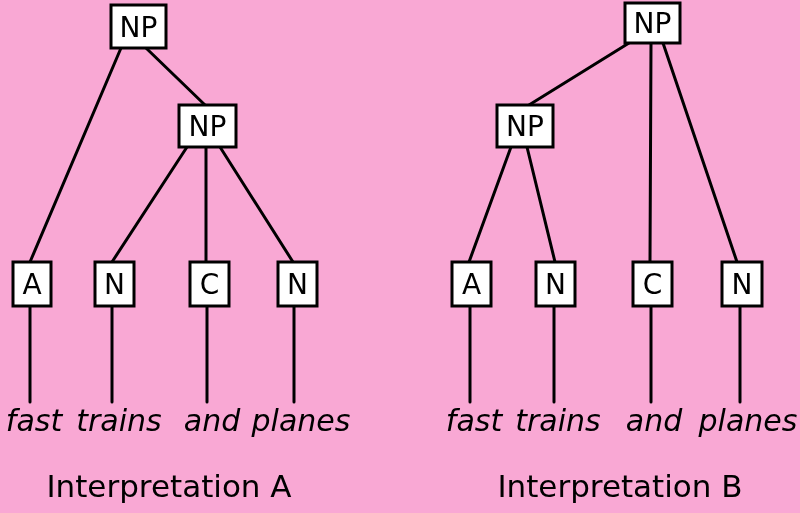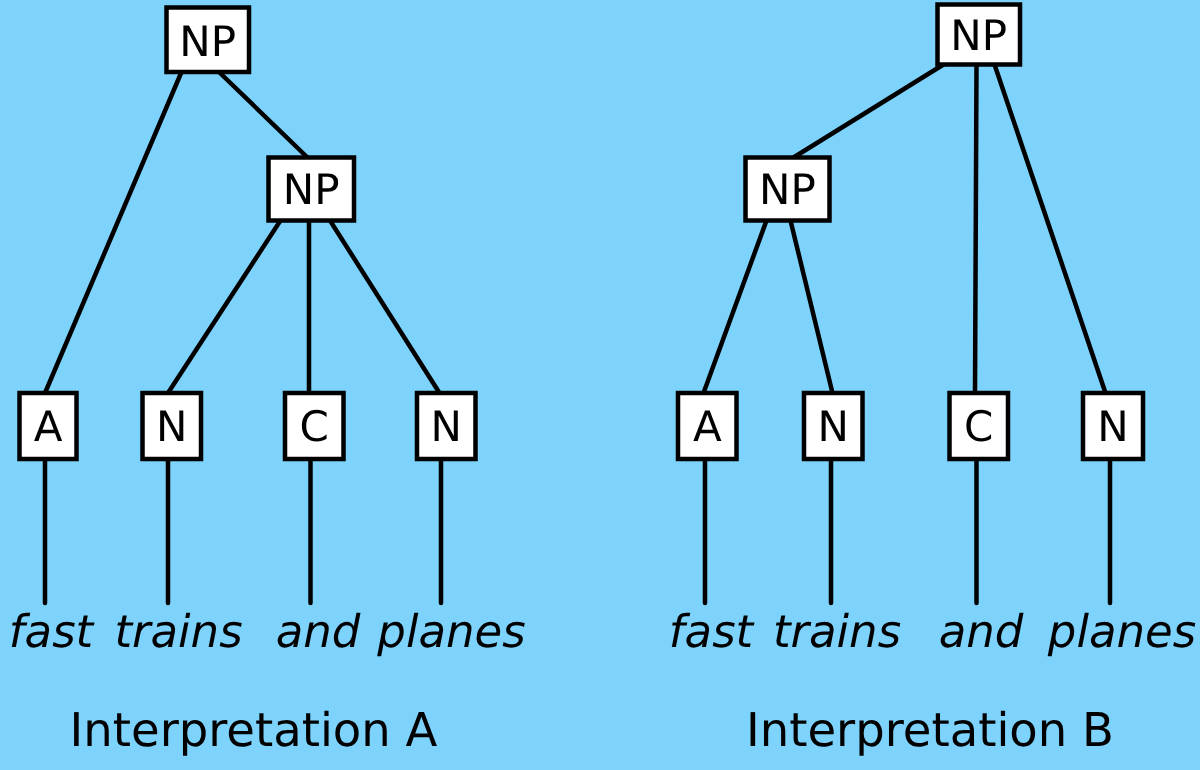--- a/index.html
+++ b/index.html
@@ -4,21 +4,21 @@
 <style>
   html, body {
     margin: 0;
     padding: 0;
     background: #ffffff;
   }
   .figure-wrap {
     width: 800px;
     height: 513px;
     position: relative;
-    background: #7dd3fc;
+    background: #f9a8d4;
     overflow: hidden;
   }
   svg {
     display: block;
   }
   .edge {
     stroke: #000000;
     stroke-width: 3;
     stroke-linecap: round;
     fill: none;

